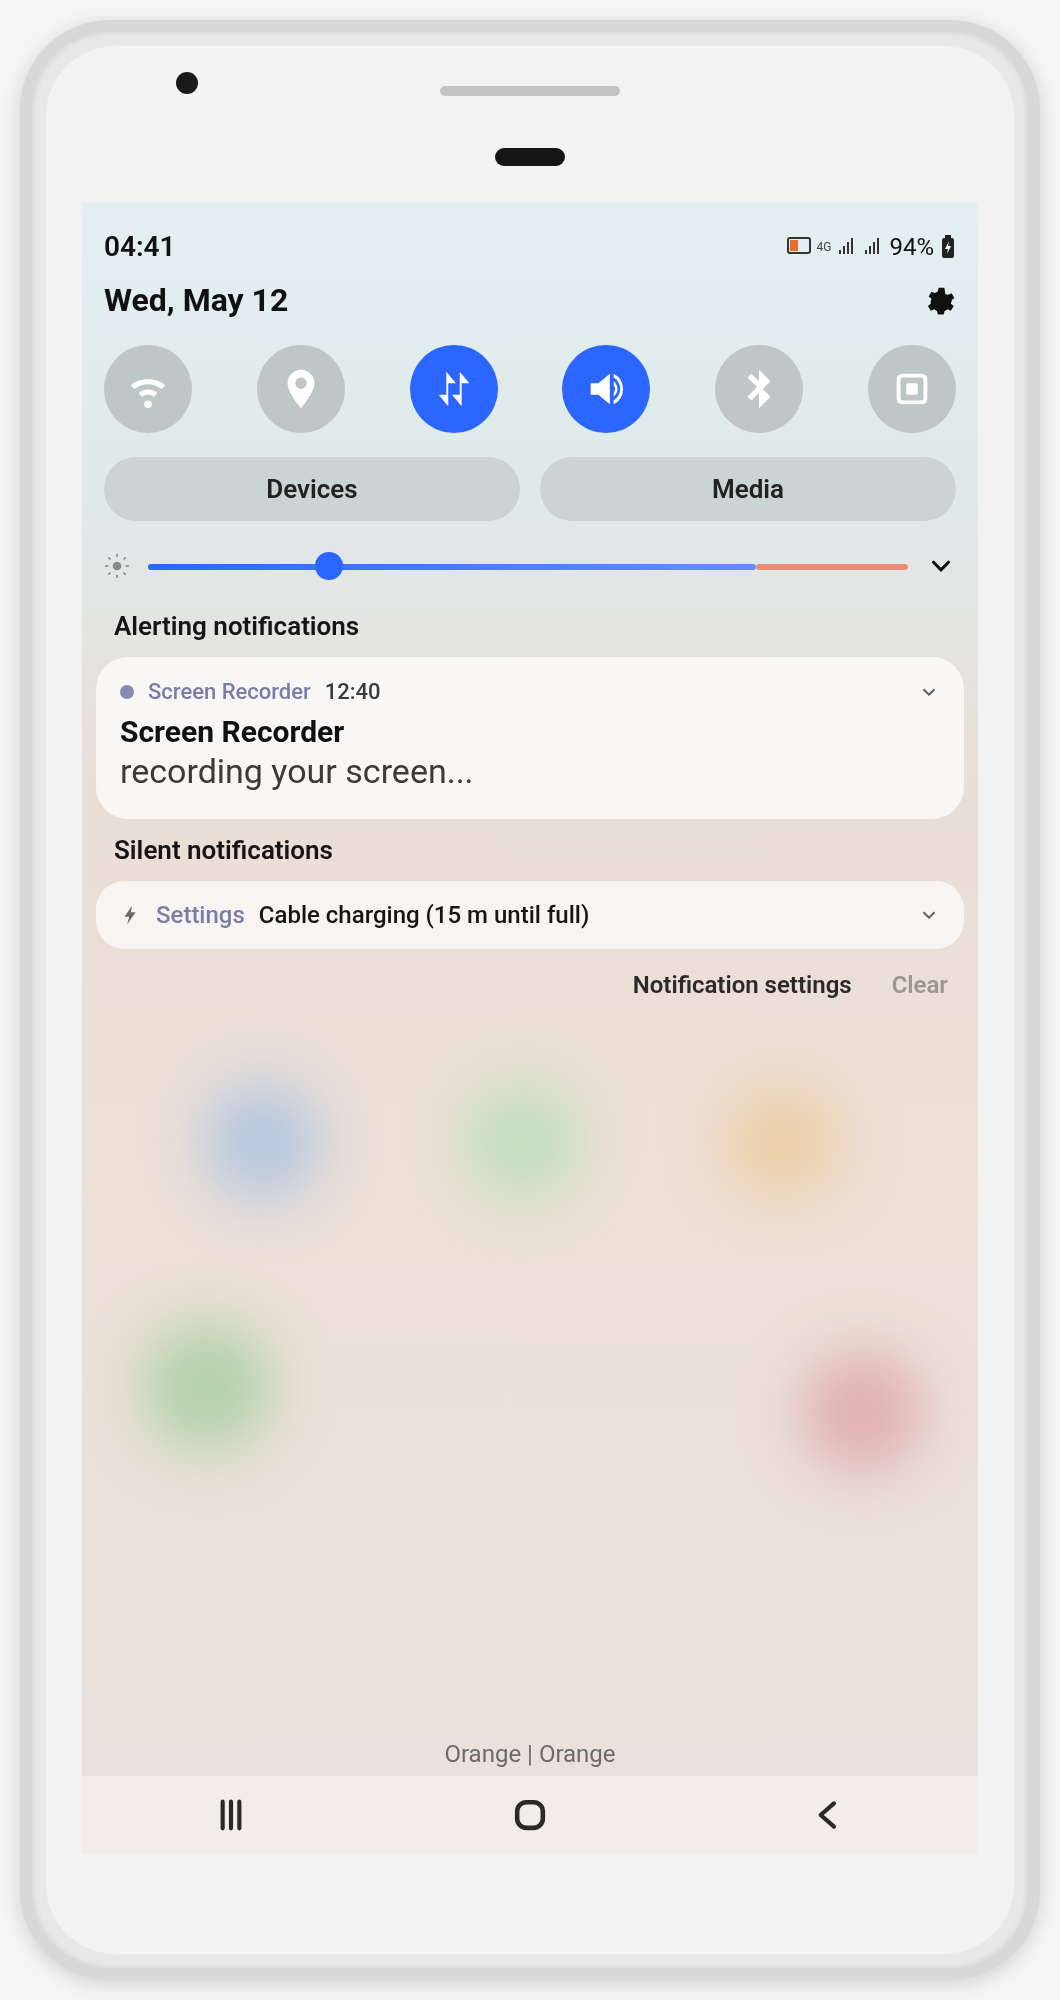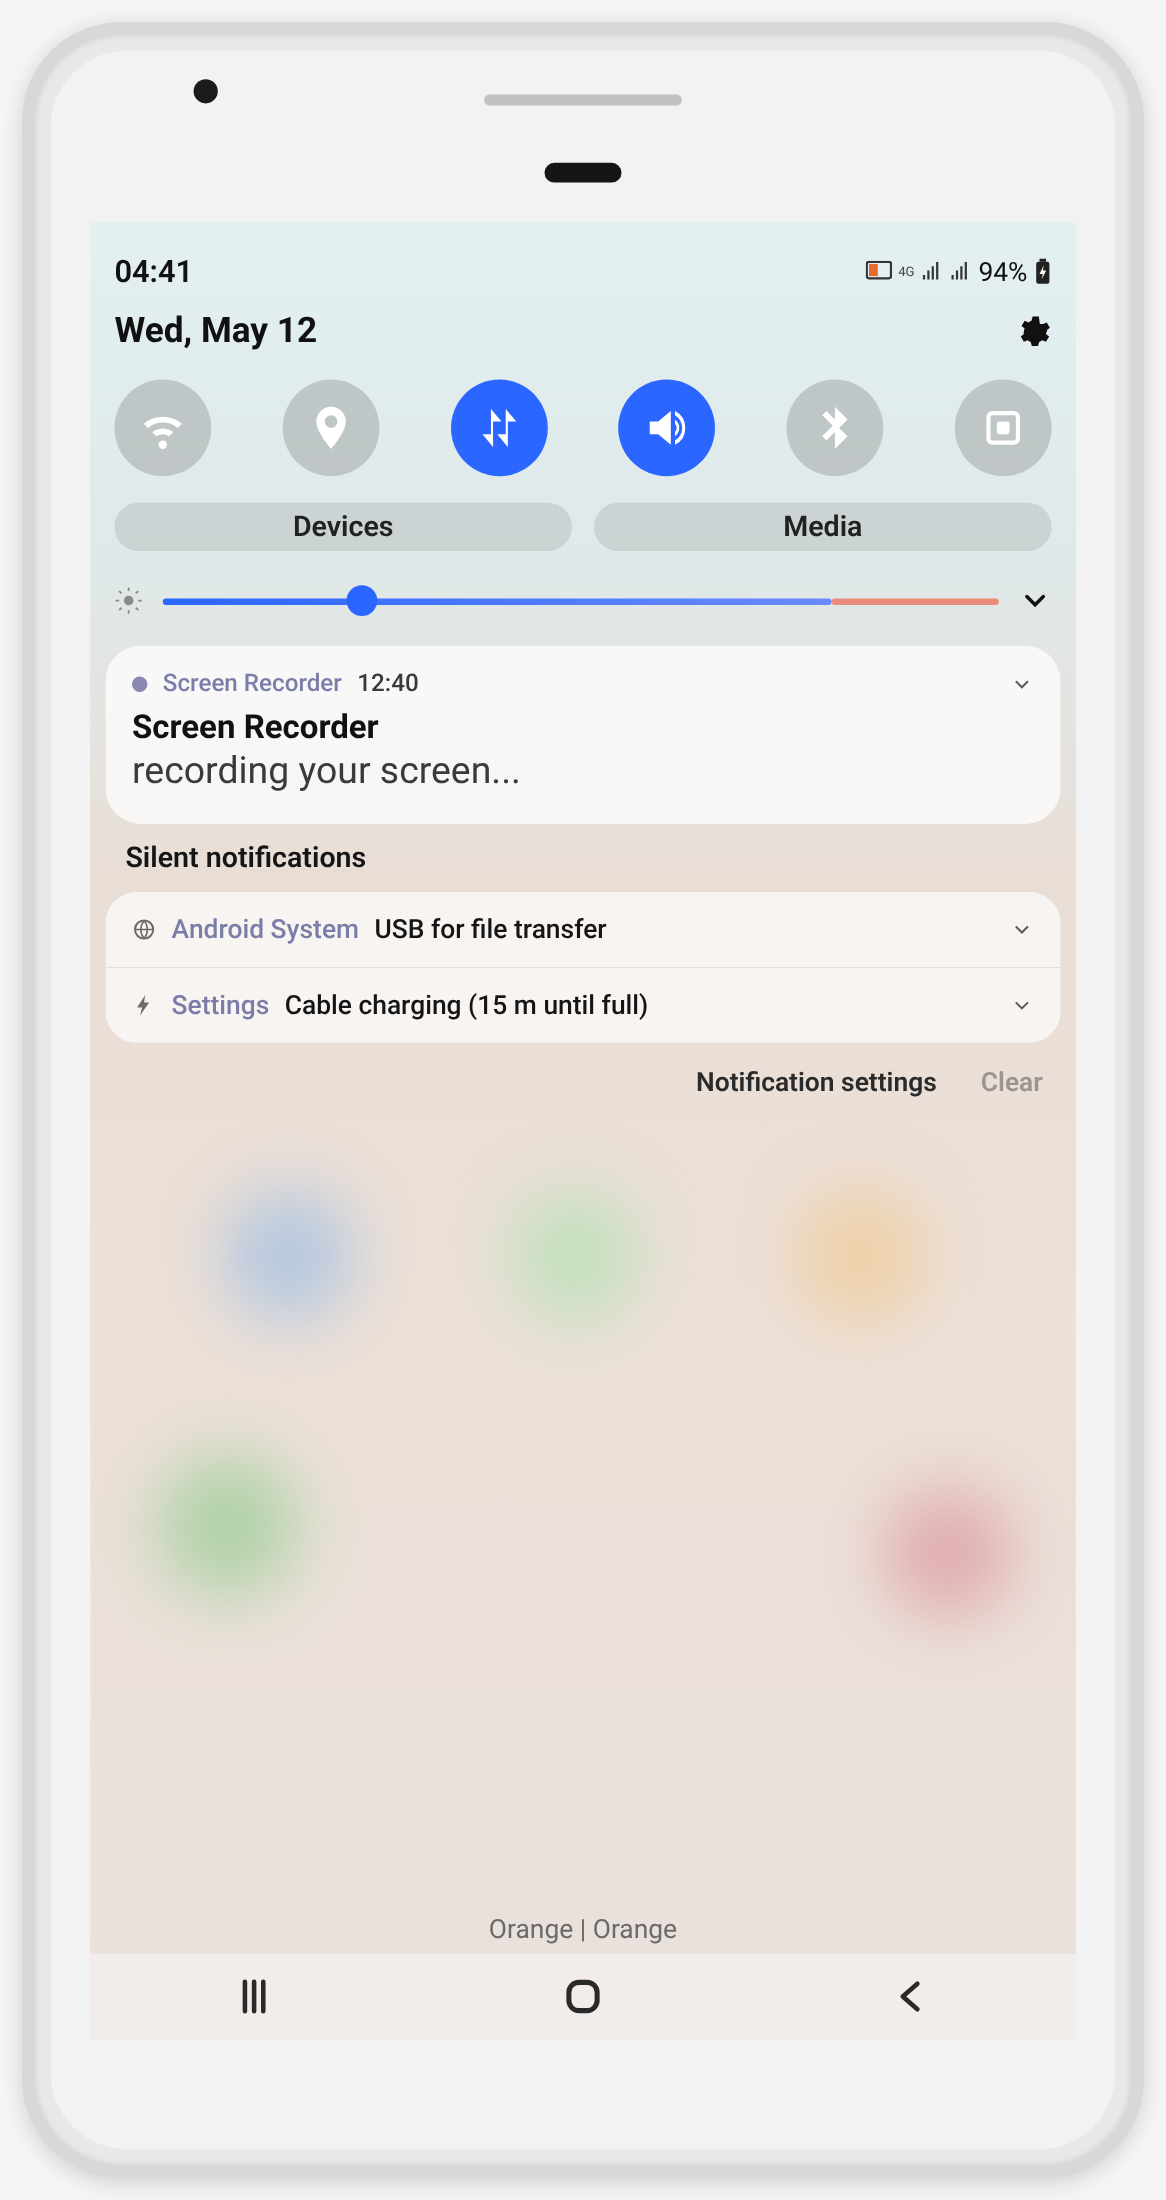--- a/index.html
+++ b/index.html
@@ -69,21 +69,21 @@
   display: flex; align-items: center; justify-content: center;
 }
 .qt.off { background: rgba(130,130,130,0.35); color: #fff; }
 .qt.on  { background: #2a66ff; color: #fff; }
 .qt svg { width: 46px; height: 46px; }
 
 .pills {
   display: flex; gap: 20px; padding: 6px 22px 22px 22px;
 }
 .pill {
-  flex: 1; height: 44px; border-radius: 32px;
+  flex: 1; height: 64px; border-radius: 32px;
   background: rgba(130,130,130,0.22);
   display: flex; align-items: center; justify-content: center;
   font-size: 26px; font-weight: 600; color: #222;
 }
 
 .brightness {
   display: flex; align-items: center; gap: 18px;
   padding: 8px 22px 20px 22px;
 }
 .sun-icon { width: 26px; height: 26px; color: #6b6b6b; flex-shrink: 0; }
@@ -299,20 +299,21 @@
           <div class="track-red"></div>
           <div class="thumb"></div>
         </div>
         <span class="expand-chev">
           <svg viewBox="0 0 24 24">
               <path d="M6 9l6 6 6-6" fill="none" stroke="#111" stroke-width="2.5" stroke-linecap="round"></path>
             </svg>
         </span>
       </div>
 
+      <div class="section-label">Alerting notifications</div>
       <div class="notif-card">
         <div class="notif-header">
           <span class="notif-dot"></span>
           <span class="notif-app">Screen Recorder</span>
           <span class="notif-time">12:40</span>
           <span class="spacer"></span>
           <span class="chev">
             <svg viewBox="0 0 24 24">
                 <path d="M6 9l6 6 6-6" fill="none" stroke="#5a5a5a" stroke-width="2"></path>
               </svg>
@@ -320,36 +321,20 @@
         </div>
         <div class="notif-title">Screen Recorder</div>
         <div class="notif-body">recording your screen...</div>
       </div>
 
       <div class="section-label">Silent notifications</div>
       <div class="silent-group">
         <div class="silent-row">
           <span class="silent-icon">
             <svg viewBox="0 0 24 24">
-                <circle cx="12" cy="12" r="9" fill="none" stroke="#6b6b6b" stroke-width="2"></circle>
-                <path d="M3 12h18M12 3a14 14 0 010 18M12 3a14 14 0 000 18" fill="none" stroke="#6b6b6b" stroke-width="1.5"></path>
-              </svg>
-          </span>
-          <span class="silent-app">Android System</span>
-          <span class="silent-msg">USB for file transfer</span>
-          <span class="spacer"></span>
-          <span class="chev">
-            <svg viewBox="0 0 24 24">
-                <path d="M6 9l6 6 6-6" fill="none" stroke="#5a5a5a" stroke-width="2"></path>
-              </svg>
-          </span>
-        </div>
-        <div class="silent-row">
-          <span class="silent-icon">
-            <svg viewBox="0 0 24 24">
                 <path d="M13 2L5 14h5l-2 8 9-13h-5z" fill="#6b6b6b"></path>
               </svg>
           </span>
           <span class="silent-app">Settings</span>
           <span class="silent-msg">Cable charging (15 m until full)</span>
           <span class="spacer"></span>
           <span class="chev">
             <svg viewBox="0 0 24 24">
                 <path d="M6 9l6 6 6-6" fill="none" stroke="#5a5a5a" stroke-width="2"></path>
               </svg>

